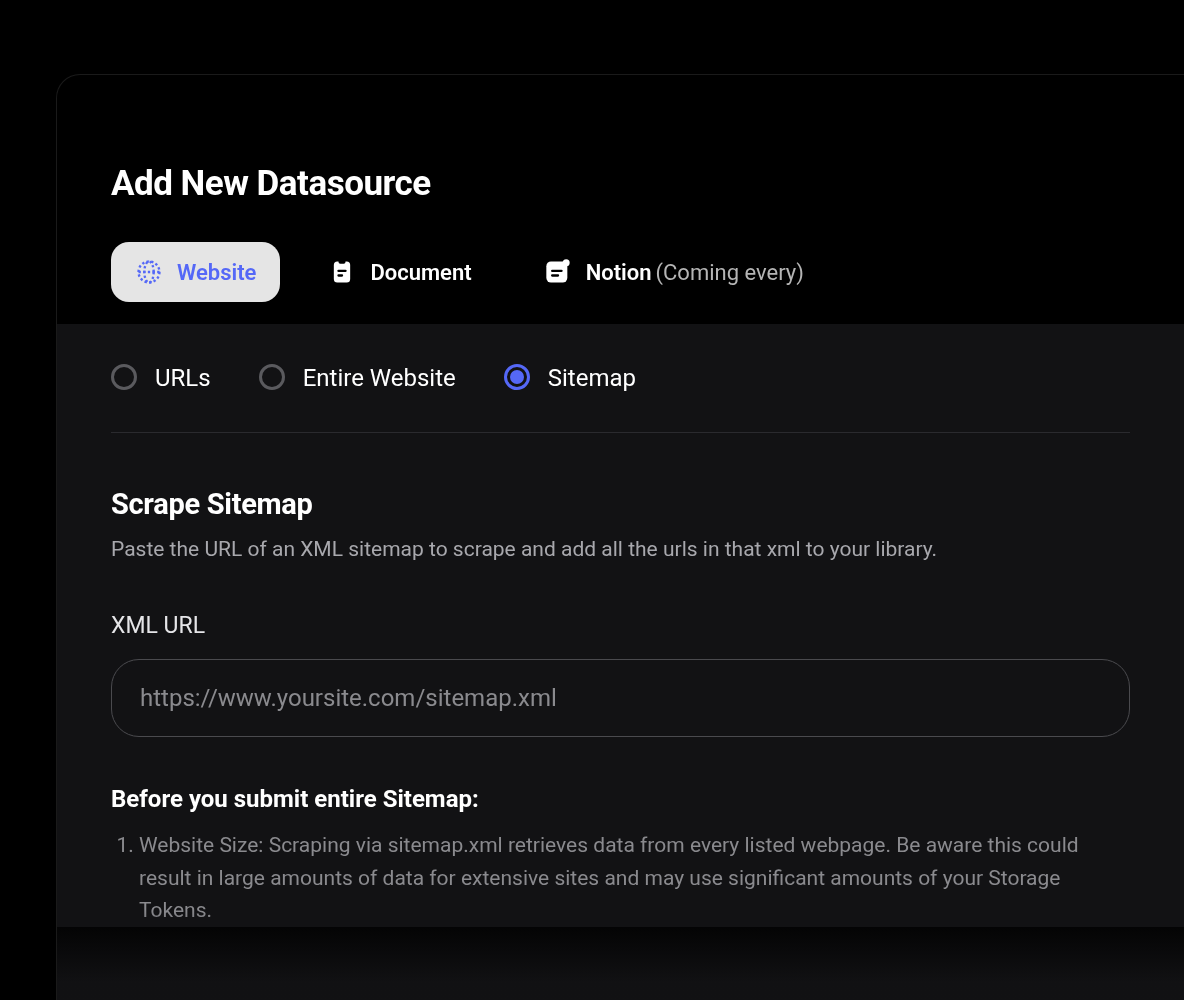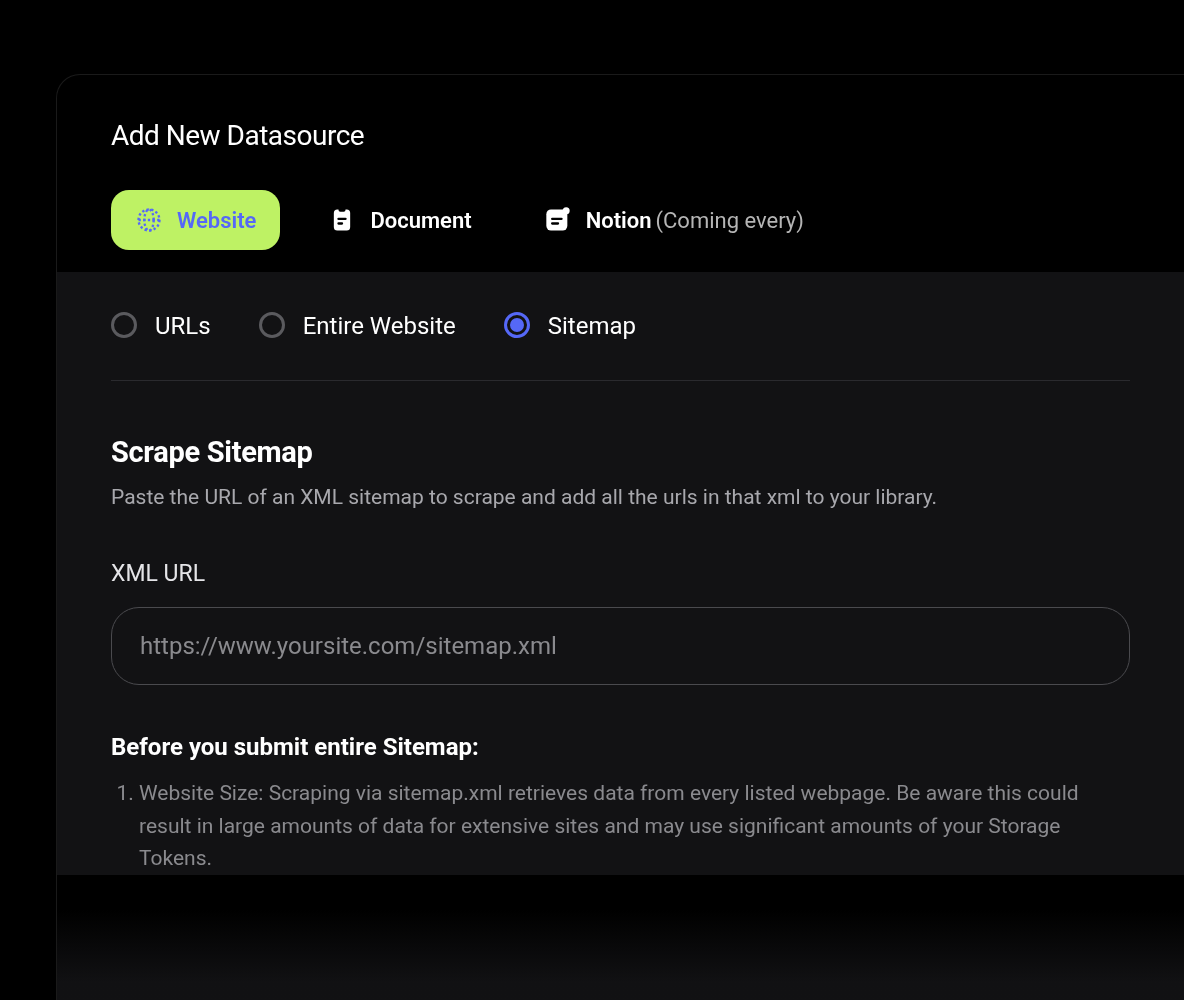--- a/index.html
+++ b/index.html
@@ -24,40 +24,41 @@
   background: #000000;
   border-radius: 24px 0 0 0;
   border: 1px solid #1a1a1a;
   border-right: none;
   border-bottom: none;
 }
 .modal-header {
   padding: 44px 54px 0 54px;
 }
 .modal-title {
-  font-size: 28px;
-  font-weight: 400;
+  font-size: 35px;
+  font-weight: 700;
   letter-spacing: -0.5px;
+  margin-top: 44px;
 }
 .tabs {
   display: flex;
   gap: 24px;
   padding: 38px 54px 0 54px;
   align-items: center;
 }
 .tab {
   display: flex;
   align-items: center;
   gap: 14px;
   padding: 16px 24px;
   border-radius: 18px;
   cursor: pointer;
 }
 .tab.active {
-  background: #bef264;
+  background: #e5e5e5;
 }
 .tab-label {
   font-size: 22px;
   font-weight: 600;
   color: #ffffff;
 }
 .tab.active .tab-label {
   color: #5568f7;
 }
 .tab-suffix {

